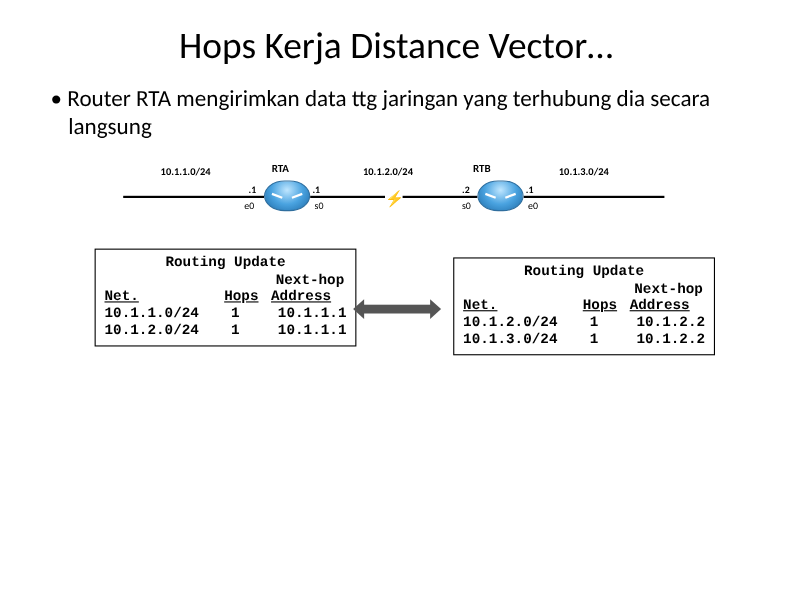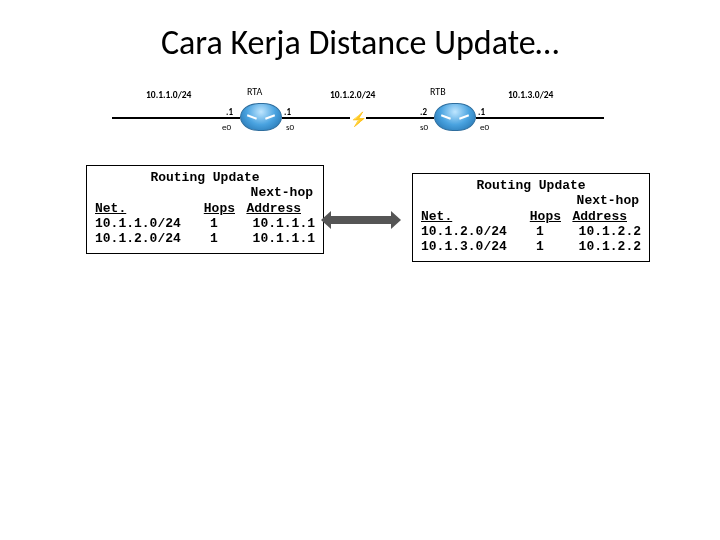--- a/index.html
+++ b/index.html
@@ -66,21 +66,21 @@
     background: #fff;
     top: 12px;
   }
   .router::before { left: 6px; transform: rotate(20deg); }
   .router::after { right: 6px; transform: rotate(-20deg); }
 
   .rlabel {
     position: absolute;
     top: 8px;
     font-size: 10px;
-    font-weight: normal;
+    font-weight: bold;
     text-align: center;
   }
 
   .netlabel {
     position: absolute;
     top: 12px;
     font-size: 9.5px;
     font-weight: bold;
   }
   .iflabel {
@@ -160,23 +160,24 @@
     top: 0;
     width: 0; height: 0;
     border-right: 10px solid #555;
     border-top: 9px solid transparent;
     border-bottom: 9px solid transparent;
   }
 </style>
 </head>
 <body>
 
-<h1 class="title">Cara Kerja Distance Update…</h1>
+<h1 class="title">Hops Kerja Distance Vector…</h1>
 
 <ul class="bullets">
+  <li>Router RTA mengirimkan data ttg jaringan yang terhubung dia secara langsung</li>
 </ul>
 
 <div class="diagram">
 
   <div class="hline" style="left:112px; width:128px;"></div>
   <div class="hline" style="left:282px; width:68px;"></div>
   <span class="lightning" style="left:350px;">⚡</span>
   <div class="hline" style="left:366px; width:68px;"></div>
   <div class="hline" style="left:476px; width:128px;"></div>
 

